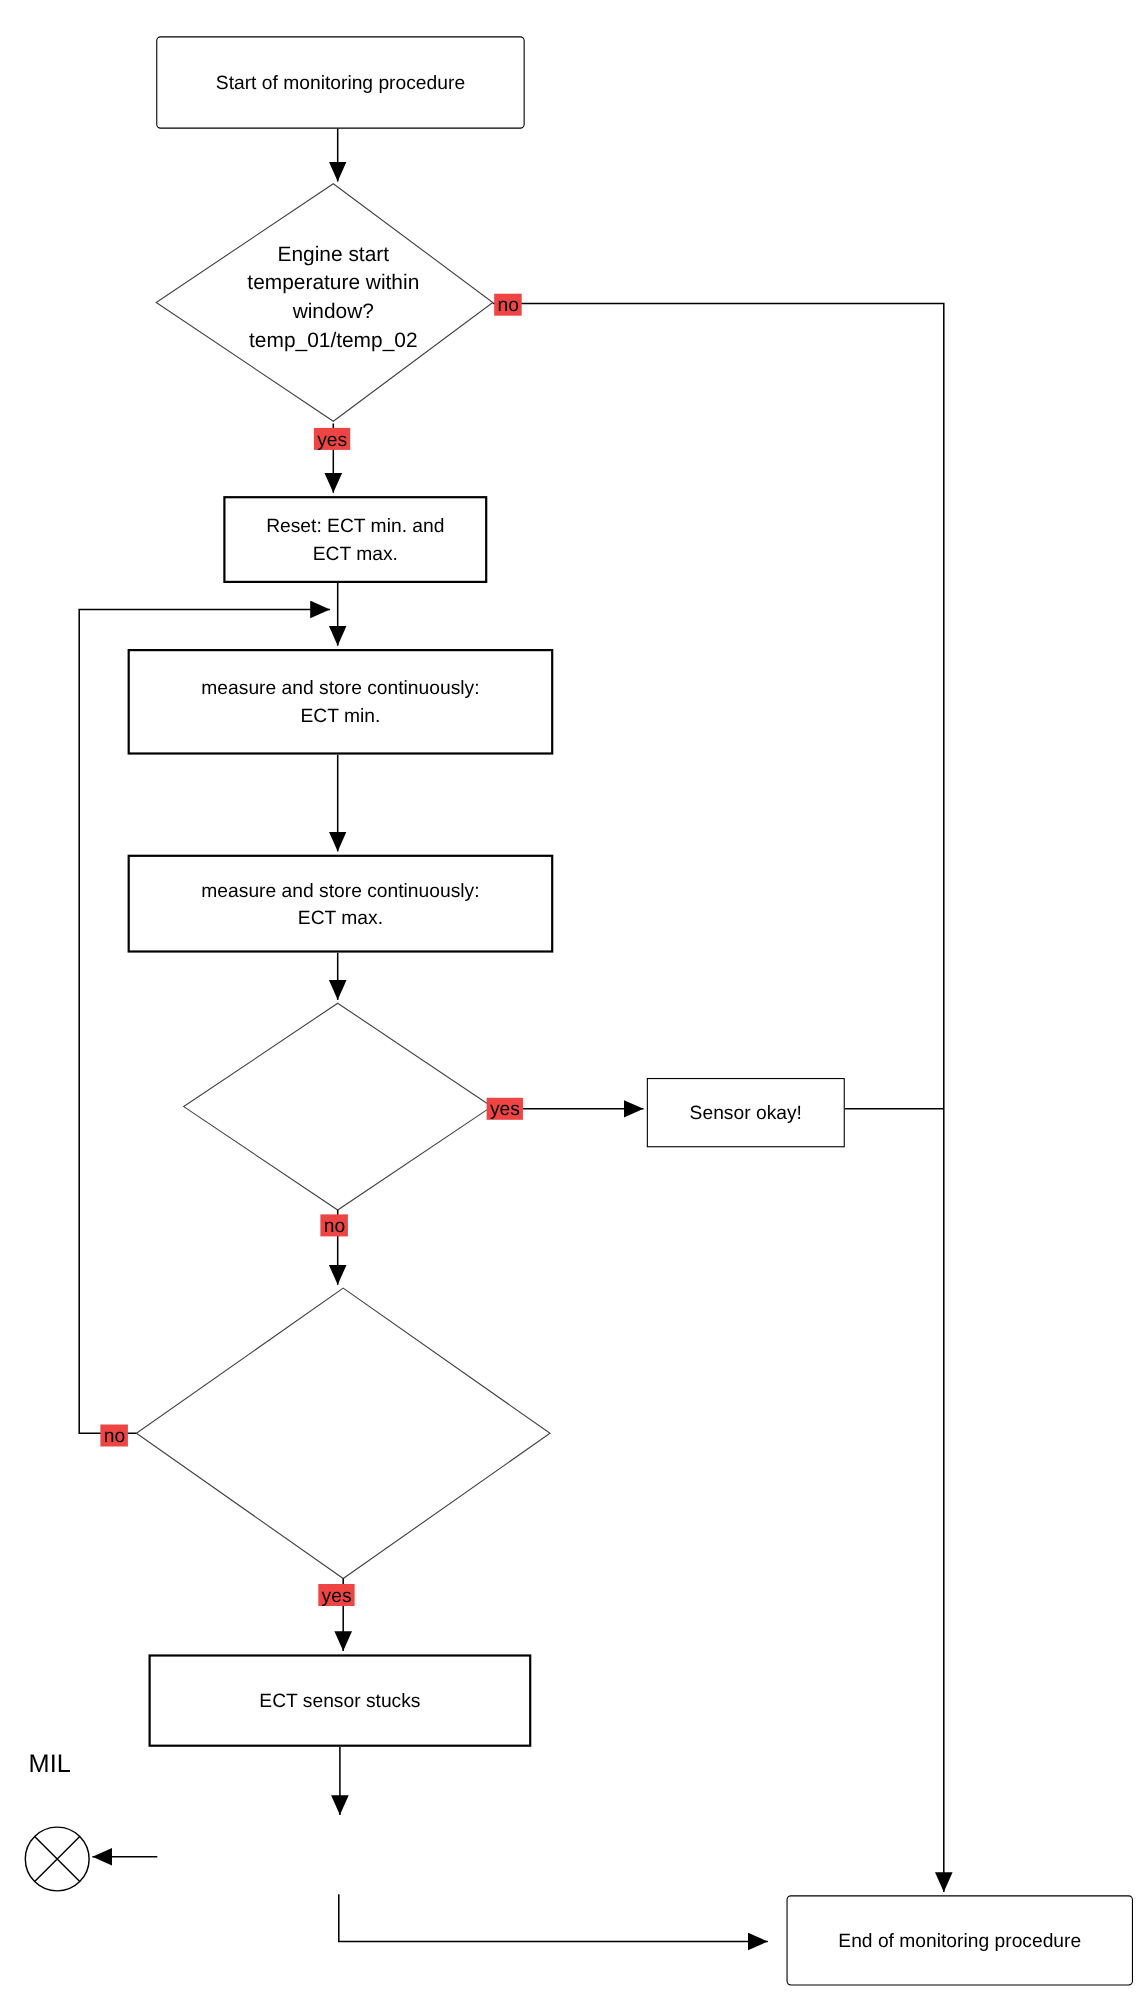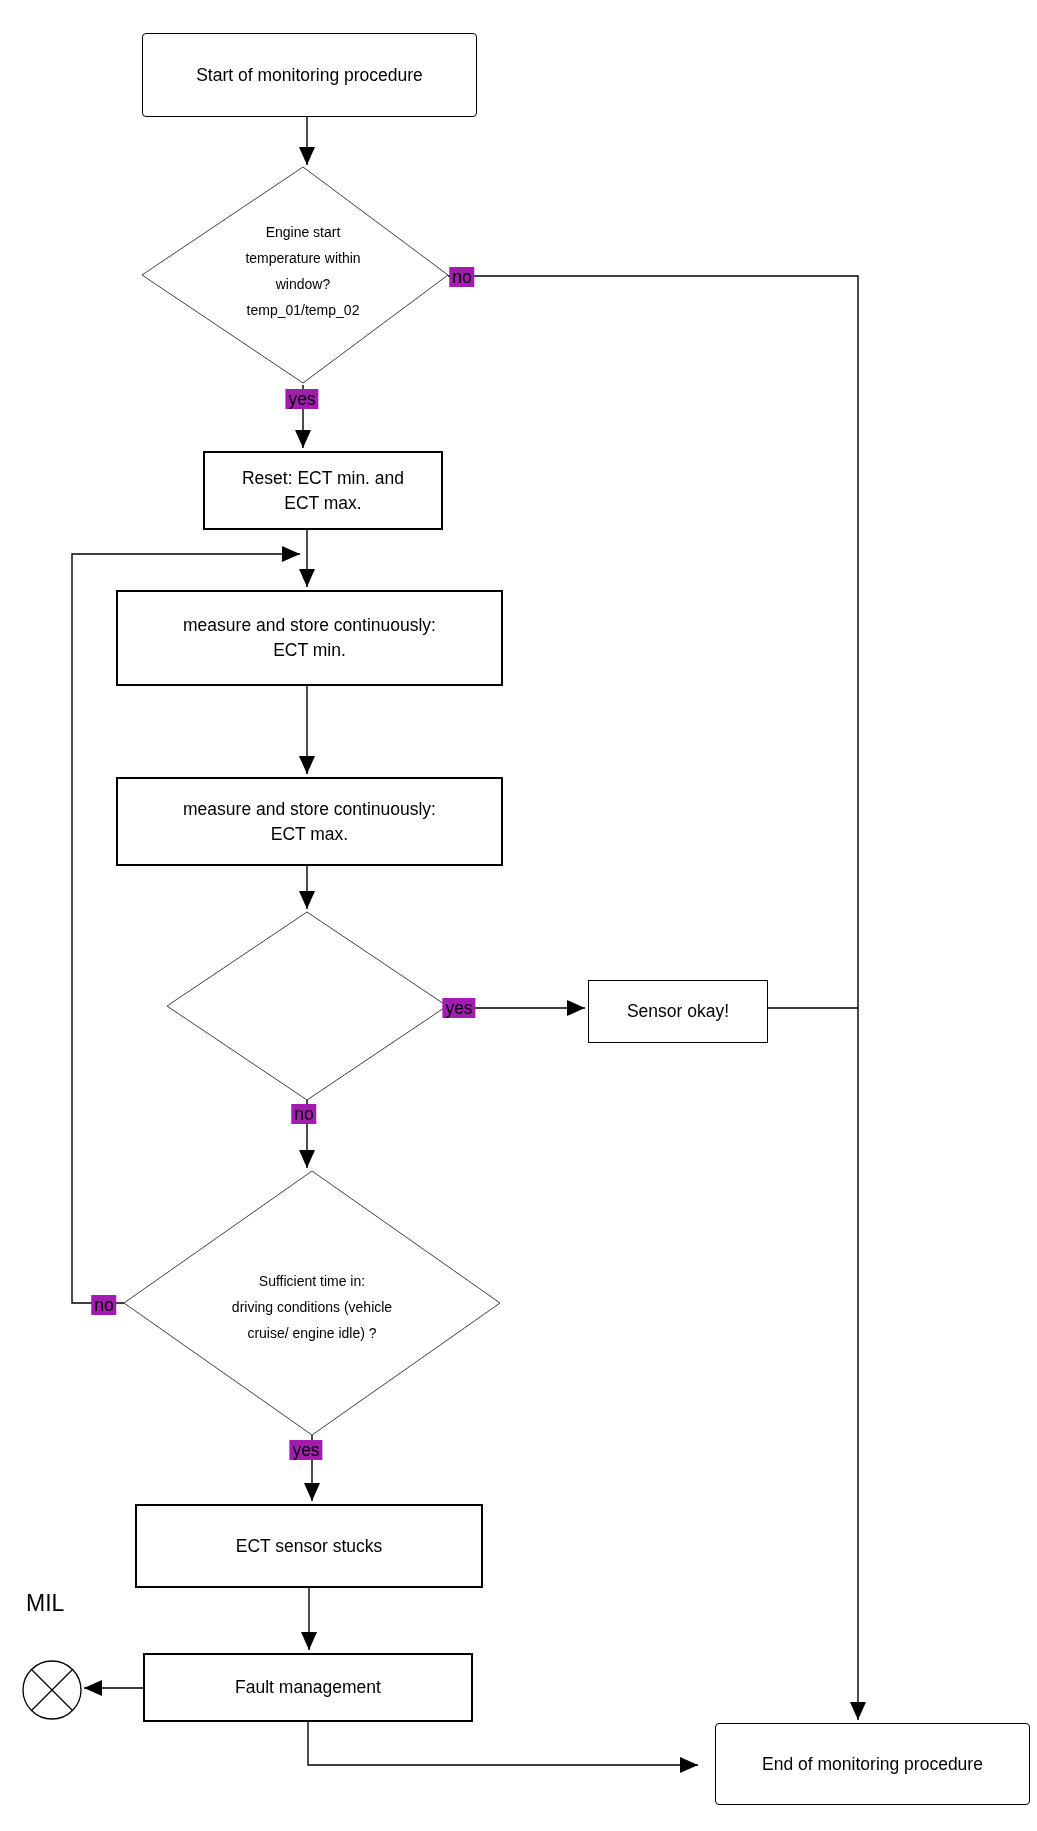--- a/index.html
+++ b/index.html
@@ -26,29 +26,29 @@
     line-height: 25px;
     white-space: pre-line;
   }
   .rect     { border: 2px solid #000; }
   .rect-thin{ border: 1.6px solid #000; }
   .rounded  { border: 1.6px solid #000; border-radius: 4px; }
 
   .diamond-label {
     position: absolute;
     text-align: center;
-    font-size: 14px;
+    font-size: 19px;
     line-height: 26px;
     white-space: pre-line;
     background: transparent;
   }
   .edge-label {
     position: absolute;
     transform: translate(-50%, -50%);
-    background: #a21caf;
+    background: #ef4444;
     padding: 0 3px;
     font-size: 17.5px;
     line-height: 20px;
     text-align: right;
   }
   .mil-label {
     position: absolute;
     font-size: 23px;
     line-height: 22px;
     background: #ffffff;
@@ -124,37 +124,31 @@
   </div>
 
   <div class="node rect-thin" style="left:588px; top:980px; width:180px; height:63px;">
     <span>Sensor okay!</span>
   </div>
 
   <div class="node rect" style="left:135px; top:1504px; width:348px; height:84px;">
     <span>ECT sensor stucks</span>
   </div>
 
-  <div class="node rect" style="left:143px; top:1653px; width:330px; height:69px;">
-    <span>Fault management</span>
-  </div>
 
   <div class="node rounded" style="left:702px; top:1723px; width:315px; height:82px;margin-left:13px;">
     <span>End of monitoring procedure</span>
   </div>
 
   <div class="diamond-label" style="left:183px; top:219px; width:240px;">Engine start
 temperature within
 window?
 temp_01/temp_02</div>
 
 
-  <div class="diamond-label" style="left:142px; top:1268px; width:340px;">Sufficient time in:
-driving conditions (vehicle
-cruise/ engine idle) ?</div>
 
   <div class="edge-label" style="left:462px; top:277px;">no</div>
   <div class="edge-label" style="left:302px; top:399px;">yes</div>
   <div class="edge-label" style="left:459px; top:1008px;">yes</div>
   <div class="edge-label" style="left:304px; top:1114px;">no</div>
   <div class="edge-label" style="left:104px; top:1305px;">no</div>
   <div class="edge-label" style="left:306px; top:1450px;">yes</div>
 
   <div class="mil-label" style="left:26px; top:1592px;">MIL</div>
 

